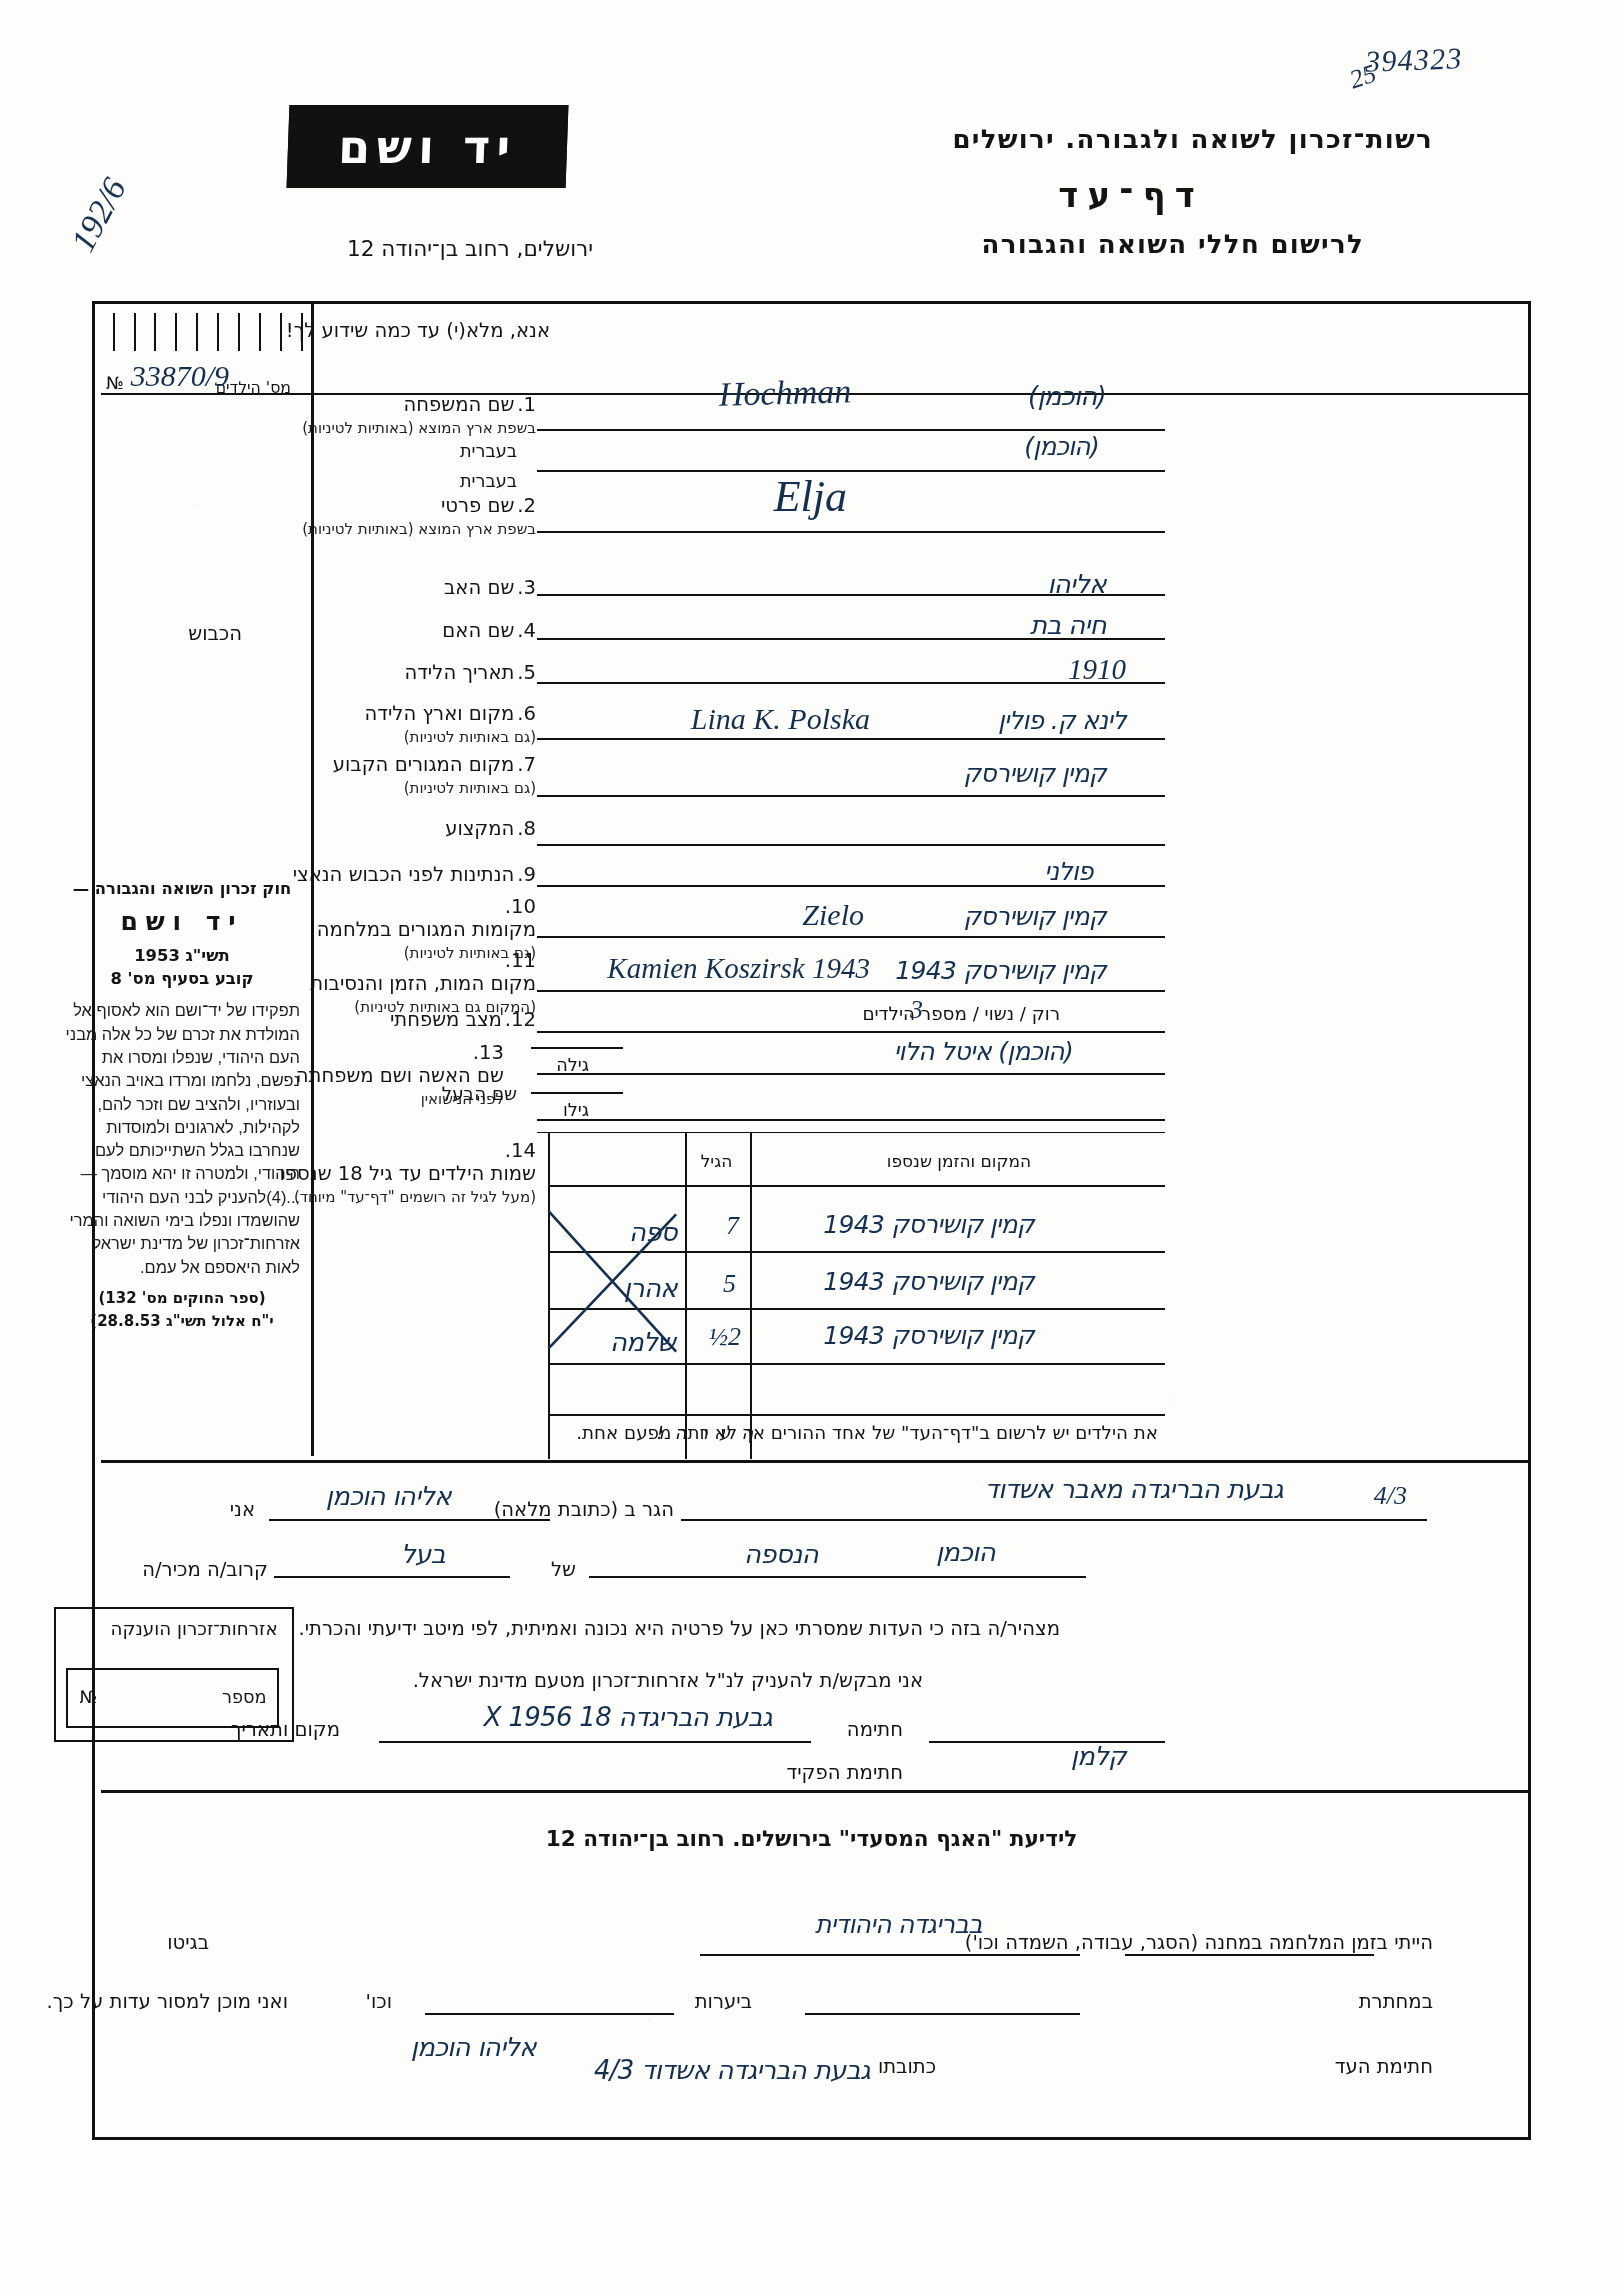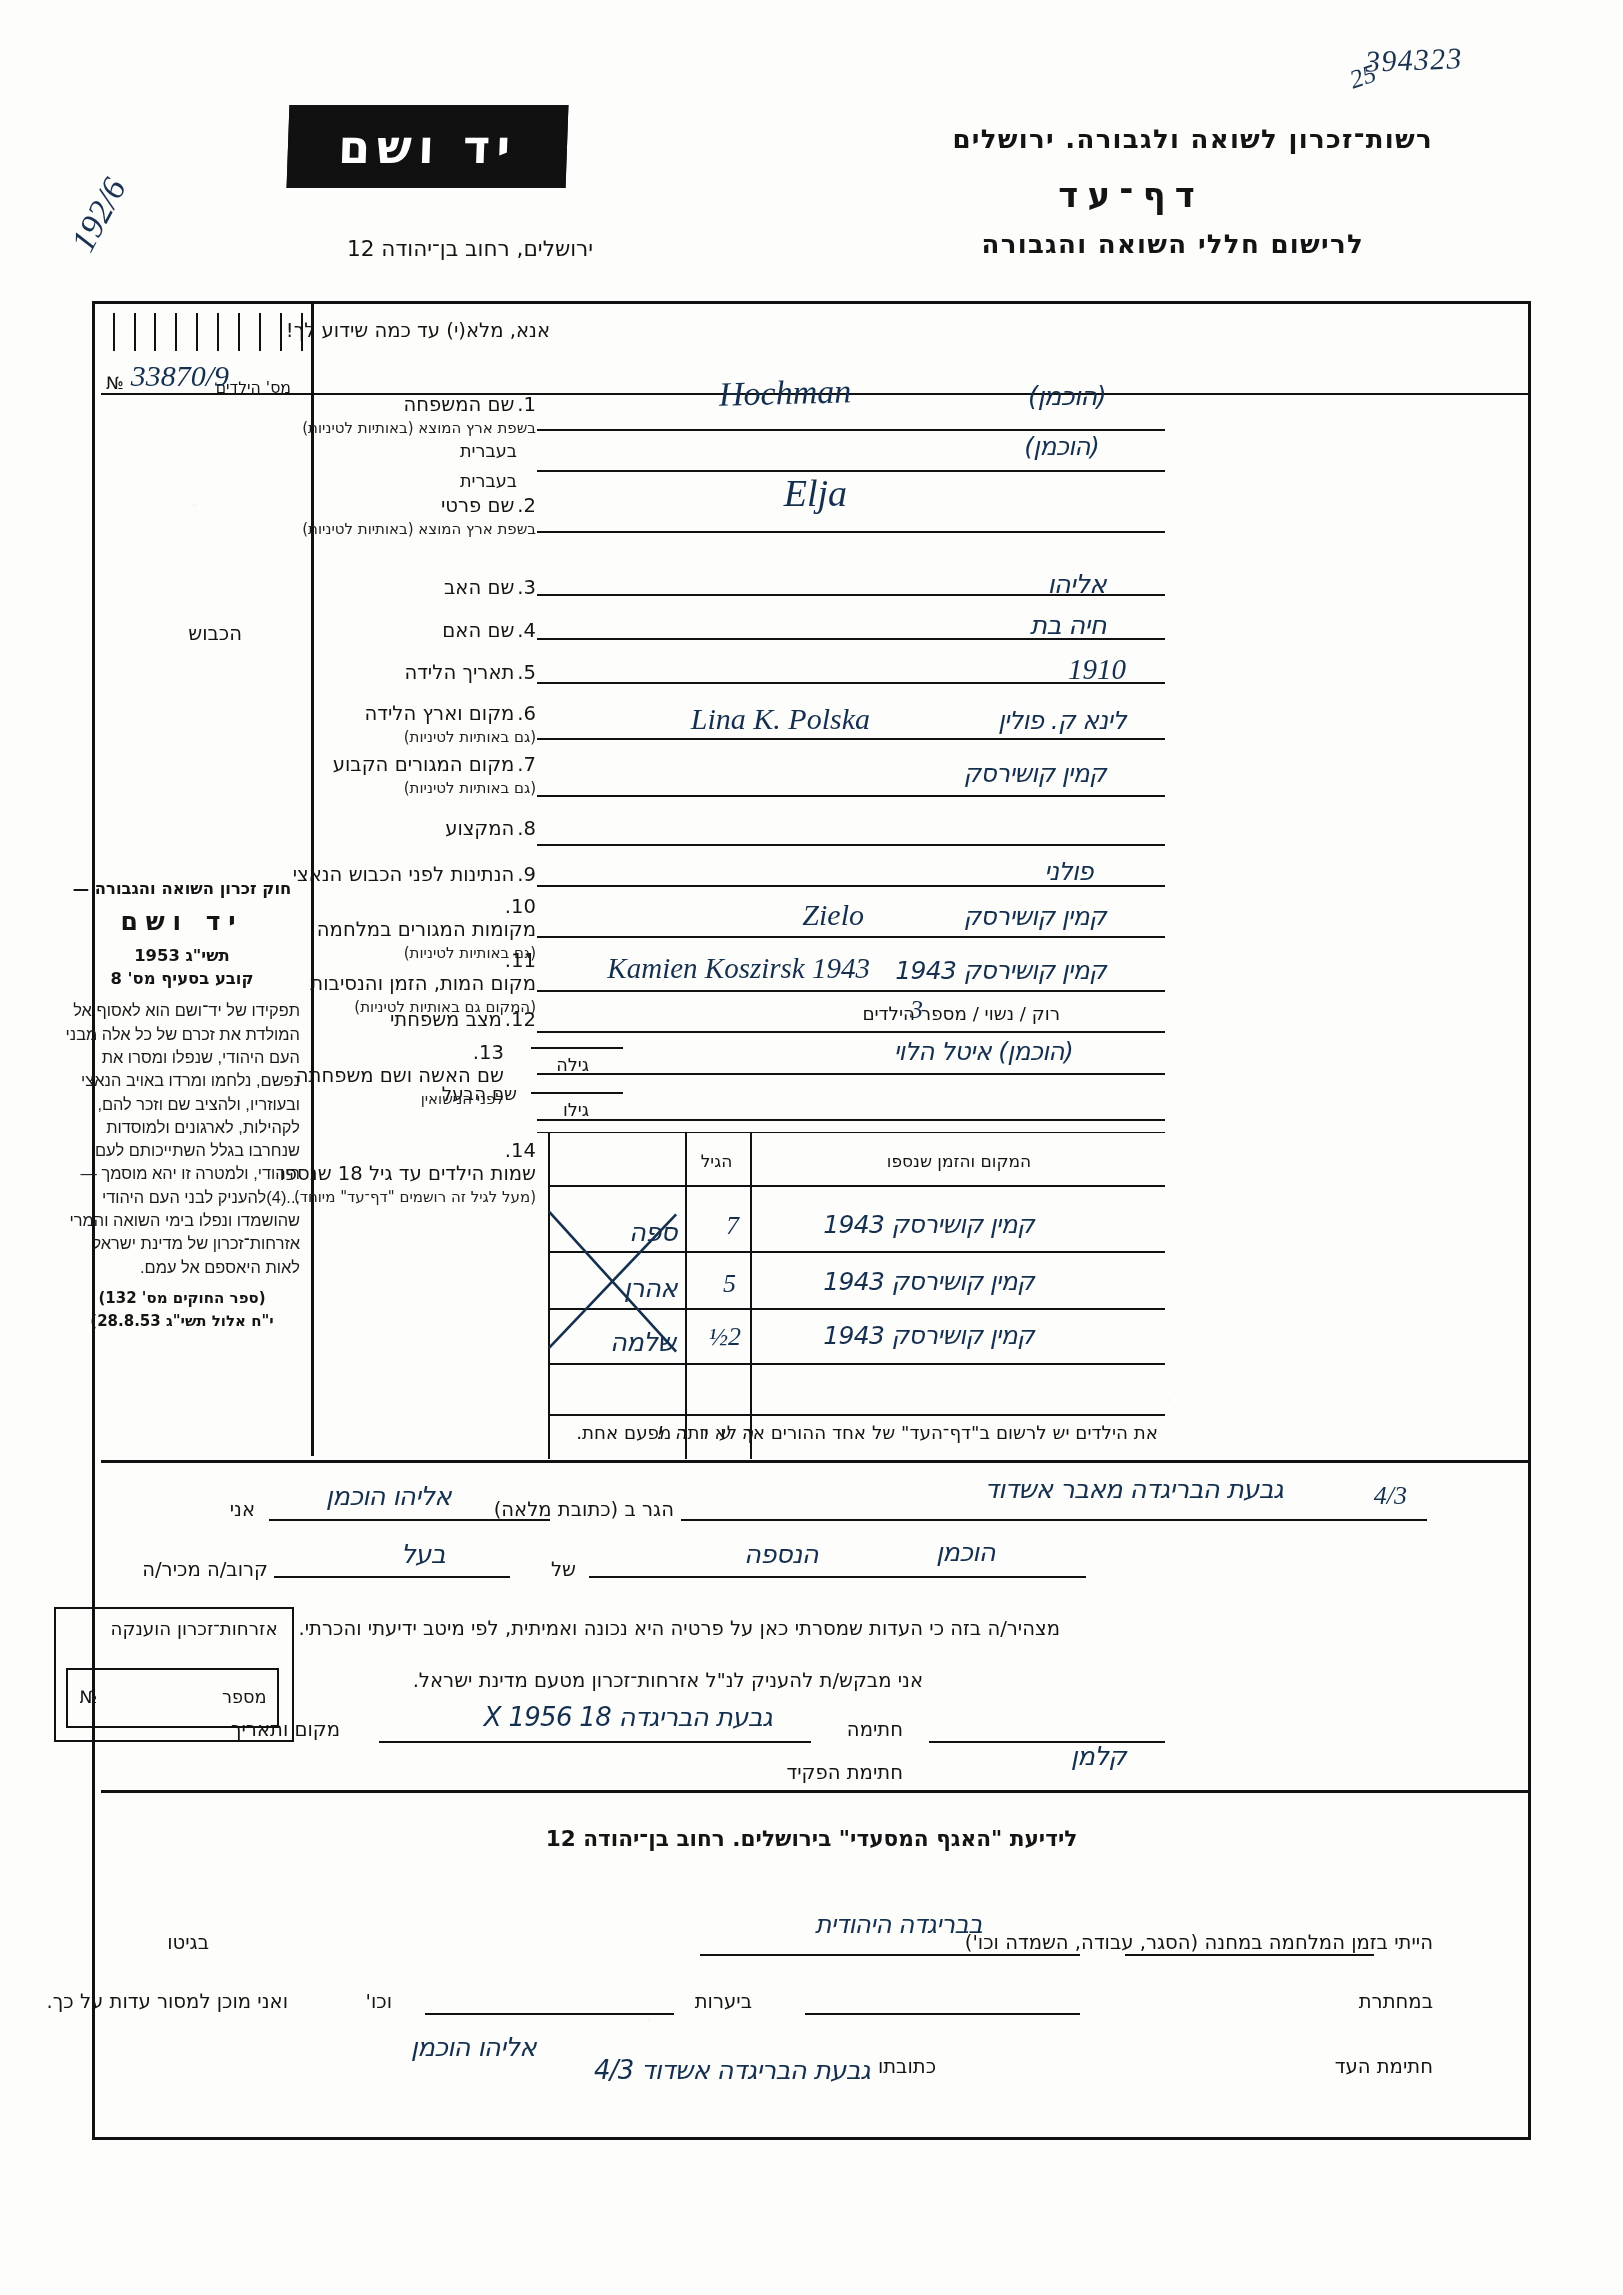--- a/index.html
+++ b/index.html
@@ -258,21 +258,21 @@
 
   <div class="abs lbl" style="top:1055px;right:1034px;font-size:17.7px;">גילה</div>
   <div class="abs lbl" style="top:1100px;right:1034px;font-size:17.7px;">גילו</div>
   <div class="wline" style="top:1047px;right:1000px;width:92px;"></div>
   <div class="wline" style="top:1092px;right:1000px;width:92px;"></div>
 
   <div class="abs hand" style="top:374px;right:772px;font-size:34px;transform:rotate(-1.5deg);">Hochman</div>
   <div class="abs hand-heb" style="top:381px;right:517px;font-size:26px;">(הוכמן)</div>
   <div class="abs hand-heb" style="top:432px;right:524px;font-size:25px;">(הוכמן)</div>
 
-  <div class="abs hand" style="top:471px;right:776px;font-size:38px;">Elja</div>
+  <div class="abs hand" style="top:471px;right:776px;font-size:44px;">Elja</div>
 
   <div class="abs hand-heb" style="top:569px;right:517px;font-size:26px;">אליהו</div>
   <div class="abs hand-heb" style="top:610px;right:517px;font-size:26px;">חיה בת</div>
   <div class="abs hand" style="top:653px;right:497px;font-size:29px;">1910</div>
 
   <div class="abs hand" style="top:702px;right:753px;font-size:30px;">Lina K. Polska</div>
   <div class="abs hand-heb" style="top:706px;right:497px;font-size:25px;">לינא ק. פולין</div>
   <div class="abs hand-heb" style="top:759px;right:517px;font-size:25px;">קמין קושירסק</div>
 
   <div class="abs hand-heb" style="top:857px;right:530px;font-size:25px;">פולני</div>

